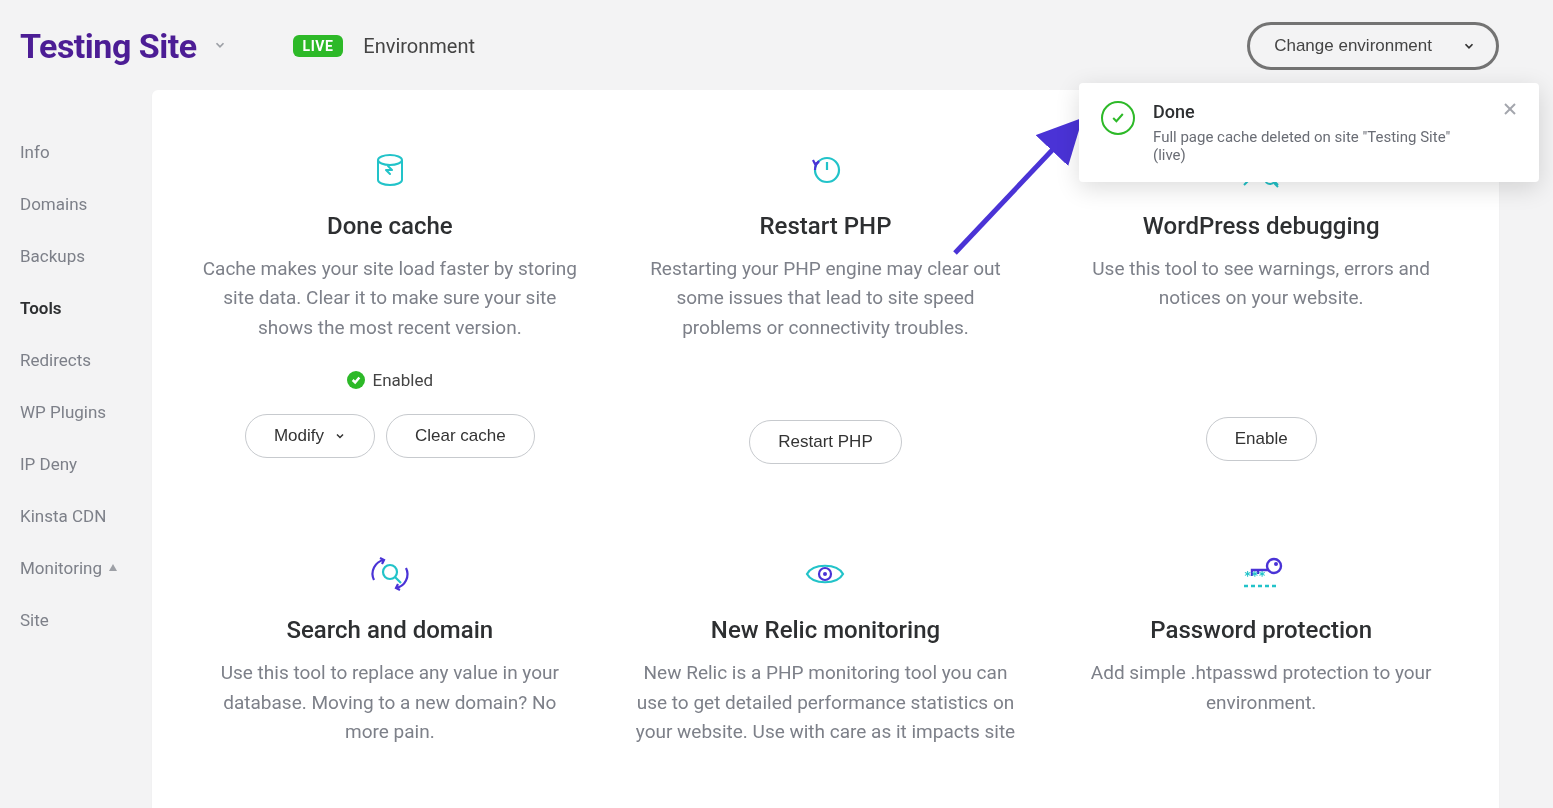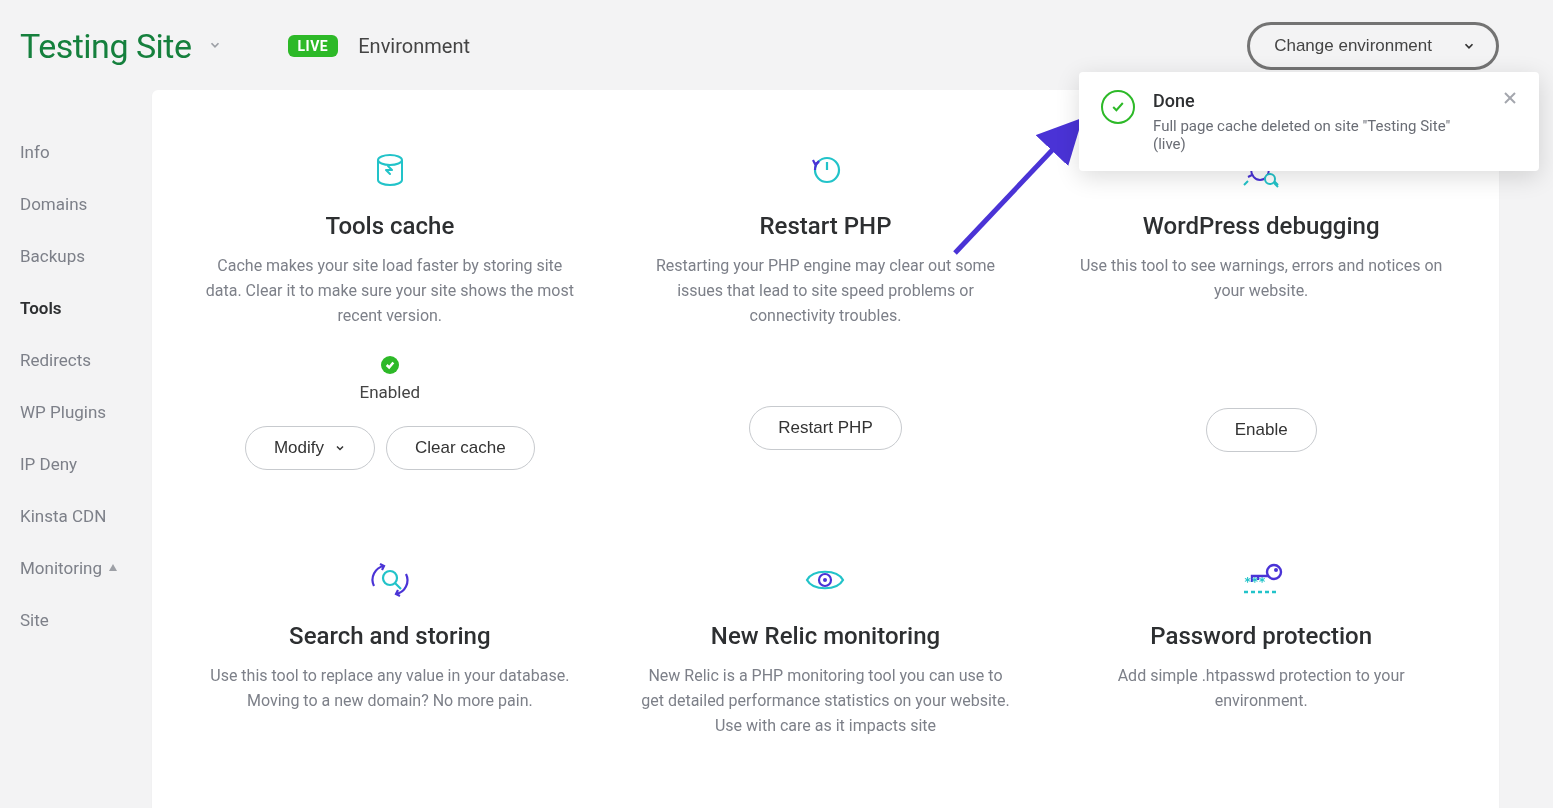--- a/index.html
+++ b/index.html
@@ -1,48 +1,48 @@
 <!DOCTYPE html>
 <html><head>
 <meta charset="utf-8">
 <style>
   * { box-sizing: border-box; margin: 0; padding: 0; }
   html, body { width: 1553px; height: 808px; font-family: -apple-system, BlinkMacSystemFont, "Segoe UI", Roboto, "Helvetica Neue", Arial, sans-serif; background: #f3f3f4; color: #2d2f31; overflow: hidden; }
   .page { position: relative; width: 100%; height: 100%; }
 
   
   .header { display: flex; align-items: center; padding: 26px 20px 24px 20px; gap: 16px; position: relative; }
-  .site-title { font-size: 34px; font-weight: 400; color: #15803d; letter-spacing: -0.5px; }
+  .site-title { font-size: 34px; font-weight: 700; color: #4c1d95; letter-spacing: -0.5px; }
   .chevron-sm { width: 14px; height: 14px; color: #9da0a6; }
   .env-badge { background: #2db928; color: #fff; font-size: 14px; font-weight: 700; padding: 3px 10px; border-radius: 6px; letter-spacing: 0.5px; margin-left: 50px; }
   .env-label { font-size: 20px; color: #444; margin-left: 4px; }
   .change-env-btn { position: absolute; right: 54px; top: 22px; display: flex; align-items: center; gap: 30px; border: 3px solid #737373; background: #f3f3f4; color: #444; font-size: 17px; padding: 11px 20px 11px 24px; border-radius: 26px; cursor: pointer; }
   .change-env-btn svg { width: 14px; height: 14px; }
 
   
   .body { display: flex; }
   .sidebar { width: 150px; padding: 52px 0 0 20px; display: flex; flex-direction: column; gap: 32px; }
   .sidebar-item { font-size: 17px; color: #7d8089; cursor: pointer; display:flex; align-items:center; gap:6px; }
   .sidebar-item.active { color: #2d2f31; font-weight: 600; }
 
   .content { flex: 1; margin-left: 2px; margin-right: 54px; background: #fff; border-radius: 6px 6px 0 0; box-shadow: 0 1px 2px rgba(0,0,0,0.04); padding-top: 60px; height: 720px; overflow:hidden; }
   .cards { display: grid; grid-template-columns: repeat(3, 1fr); column-gap: 40px; row-gap: 90px; padding: 0 40px; }
   .card { display: flex; flex-direction: column; align-items: center; text-align: center; }
   .card-icon { height: 40px; display:flex; align-items:center; justify-content:center; margin-bottom: 22px; }
   .card-title { font-size: 24px; font-weight: 500; color: #2d2f31; margin-bottom: 14px; }
-  .card-desc { font-size: 16px; color: #7d8089; line-height: 1.55; max-width: 380px; }
-  .status-row { display:flex; align-items:center; gap:8px; margin-top: 28px; font-size:17px; color:#444;flex-direction:column; }
+  .card-desc { font-size: 19px; color: #7d8089; line-height: 1.55; max-width: 380px; }
+  .status-row { display:flex; align-items:center; gap:8px; margin-top: 28px; font-size:17px; color:#444; }
   .status-dot { width:18px; height:18px; border-radius:50%; background:#2db928; display:flex; align-items:center; justify-content:center; }
   .status-dot svg { width:10px; height:10px; stroke:#fff; stroke-width:3; fill:none; }
   .btn-row { display:flex; gap:11px; margin-top: 24px; }
   .pill-btn { border:1px solid #c7cace; background:#fff; color:#333; font-size:17px; padding:11px 28px; border-radius:26px; cursor:pointer; display:flex; align-items:center; gap:10px; }
   .pill-btn svg { width:12px; height:12px; }
 
   
-  .toast { position: absolute; top: 72px; right: 14px; width: 460px; background:#fff; border-radius:4px; box-shadow: 0 6px 24px rgba(0,0,0,0.14); padding: 18px 22px 18px 22px; display:flex; gap:18px; align-items:flex-start; z-index: 10; }
+  .toast { position: absolute; top: 83px; right: 14px; width: 460px; background:#fff; border-radius:4px; box-shadow: 0 6px 24px rgba(0,0,0,0.14); padding: 18px 22px 18px 22px; display:flex; gap:18px; align-items:flex-start; z-index: 10; }
   .toast-icon { width:34px; height:34px; border:2px solid #2db928; border-radius:50%; display:flex; align-items:center; justify-content:center; flex-shrink:0; }
   .toast-icon svg { width:16px; height:16px; stroke:#2db928; stroke-width:2.5; fill:none; }
   .toast-body { flex:1; }
   .toast-title { font-size:18px; font-weight:500; color:#2d2f31; margin-bottom:6px; }
   .toast-msg { font-size:15px; color:#6a6d75; }
   .toast-close { color:#a3a6ad; cursor:pointer; font-size:18px; line-height:1; }
 
   
   .arrow-anno { position:absolute; top: 108px; left: 945px; z-index:9; pointer-events:none; }
 </style>
@@ -109,21 +109,21 @@
     <div class="cards">
 
       <div class="card">
         <div class="card-icon">
           <svg width="36" height="36" viewBox="0 0 36 36" fill="none" stroke="#22c3c9" stroke-width="2">
             <ellipse cx="18" cy="8" rx="12" ry="5"></ellipse>
             <path d="M6 8 V28 a12 5 0 0 0 24 0 V8"></path>
             <path d="M16 14 L20 18 L14 18 L18 22" stroke-linecap="round" stroke-linejoin="round"></path>
           </svg>
         </div>
-        <div class="card-title">Tools cache</div>
+        <div class="card-title">Done cache</div>
         <div class="card-desc">Cache makes your site load faster by storing site data. Clear it to make sure your site shows the most recent version.</div>
         <div class="status-row">
           <span class="status-dot">
                 <svg viewBox="0 0 12 12">
                   <polyline points="2 6 5 9 10 3"></polyline>
                 </svg>
               </span>
           <span>Enabled</span>
         </div>
         <div class="btn-row">
@@ -182,21 +182,21 @@
         <div class="card-icon">
           <svg width="44" height="40" viewBox="0 0 44 40" fill="none" stroke-width="2.2">
             <path d="M16 6 A14 14 0 0 0 6 26" stroke="#4a33d6"></path>
             <polyline points="12 4 16 6 14 10" stroke="#4a33d6" fill="none"></polyline>
             <path d="M28 34 A14 14 0 0 0 38 14" stroke="#4a33d6"></path>
             <polyline points="32 36 28 34 30 30" stroke="#4a33d6" fill="none"></polyline>
             <circle cx="22" cy="18" r="7" stroke="#22c3c9"></circle>
             <line x1="27" y1="23" x2="33" y2="29" stroke="#22c3c9"></line>
           </svg>
         </div>
-        <div class="card-title">Search and storing</div>
+        <div class="card-title">Search and domain</div>
         <div class="card-desc">Use this tool to replace any value in your database. Moving to a new domain? No more pain.</div>
       </div>
 
       <div class="card">
         <div class="card-icon">
           <svg width="44" height="30" viewBox="0 0 44 30" fill="none" stroke-width="2.2">
             <path d="M4 15 C10 4 34 4 40 15 C34 26 10 26 4 15 Z" stroke="#22c3c9"></path>
             <circle cx="22" cy="15" r="6" stroke="#4a33d6"></circle>
             <circle cx="22" cy="15" r="2" fill="#4a33d6"></circle>
           </svg>

